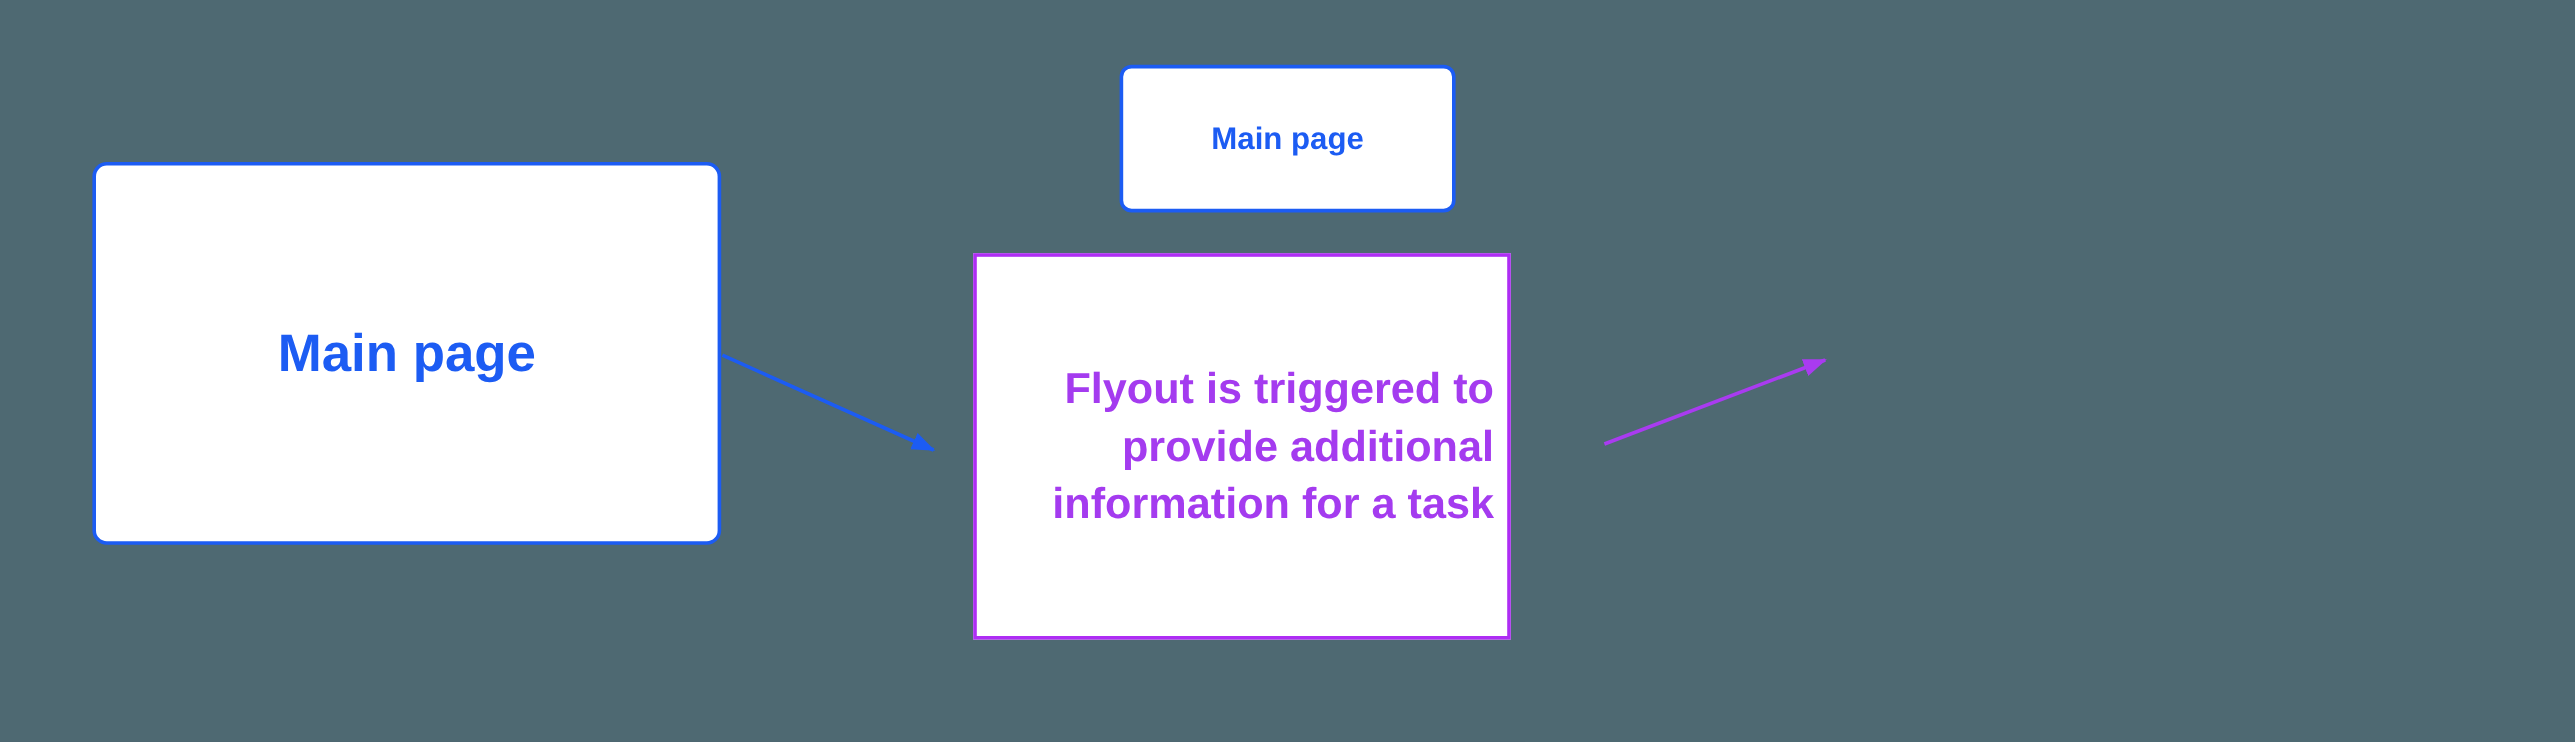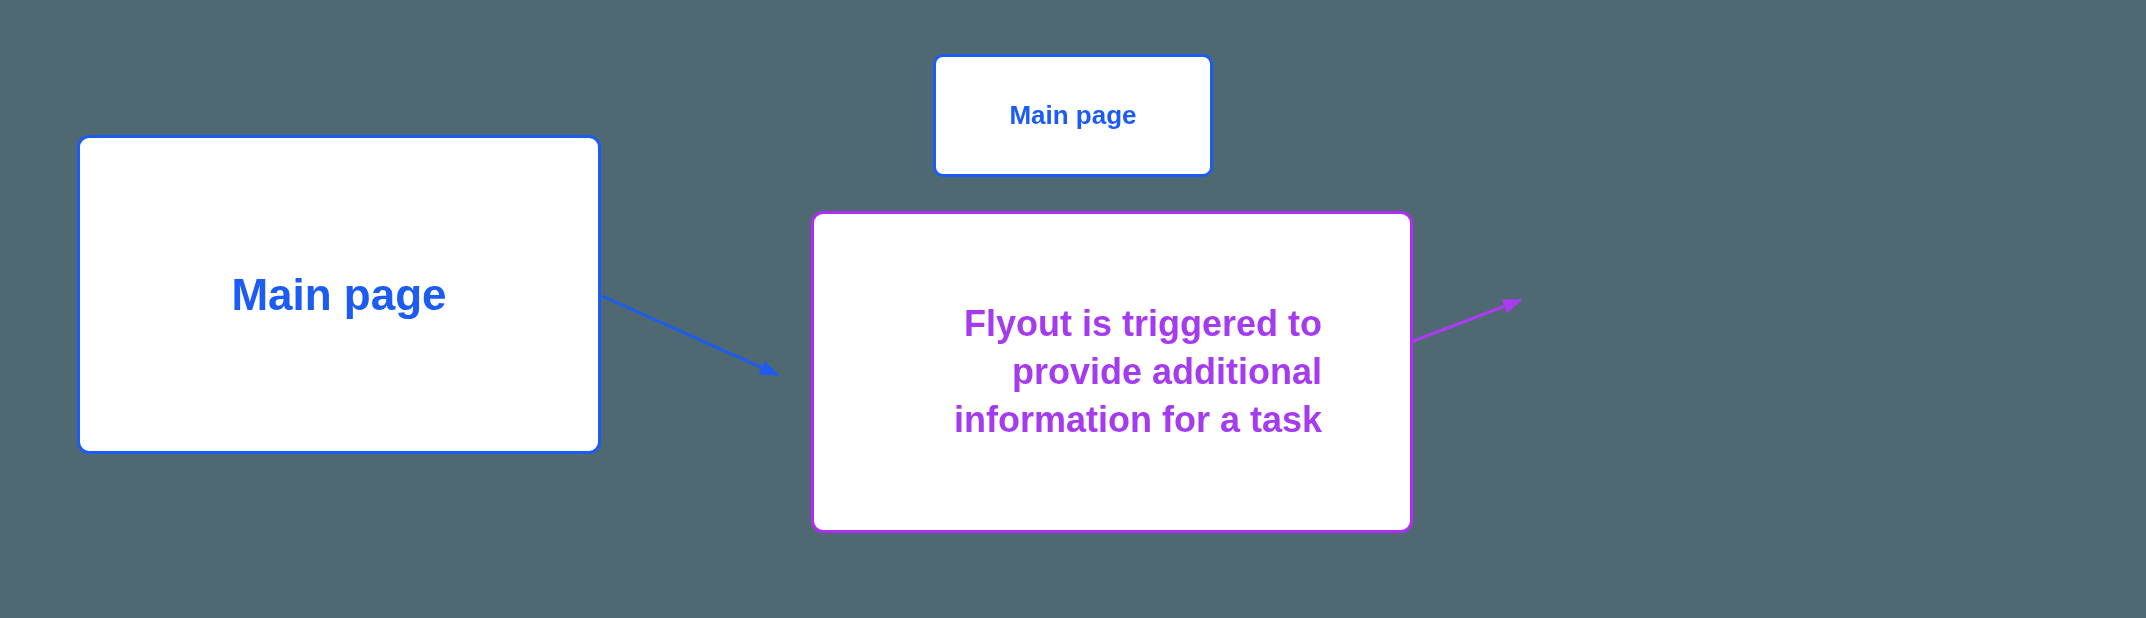--- a/index.html
+++ b/index.html
@@ -52,24 +52,24 @@
     width: 280px;
     height: 123px;
     border: 3px solid var(--blue);
     border-radius: 10px;
     color: var(--blue);
     font-size: 26px;
   }
   .node-flyout {
     left: 811px;
     top: 211px;
-    width: 602px;
+    width: 448px;
     height: 322px;
     border: 3px solid var(--purple-border);
-    border-radius: 12px;
+    border-radius: 0;
     color: var(--purple-text);
     font-size: 36px;
     line-height: 1.33;
   }
   .node-flyout .label {
     max-width: 420px;
   }
   .node-outcome {
     left: 1548px;
     top: 136px;

